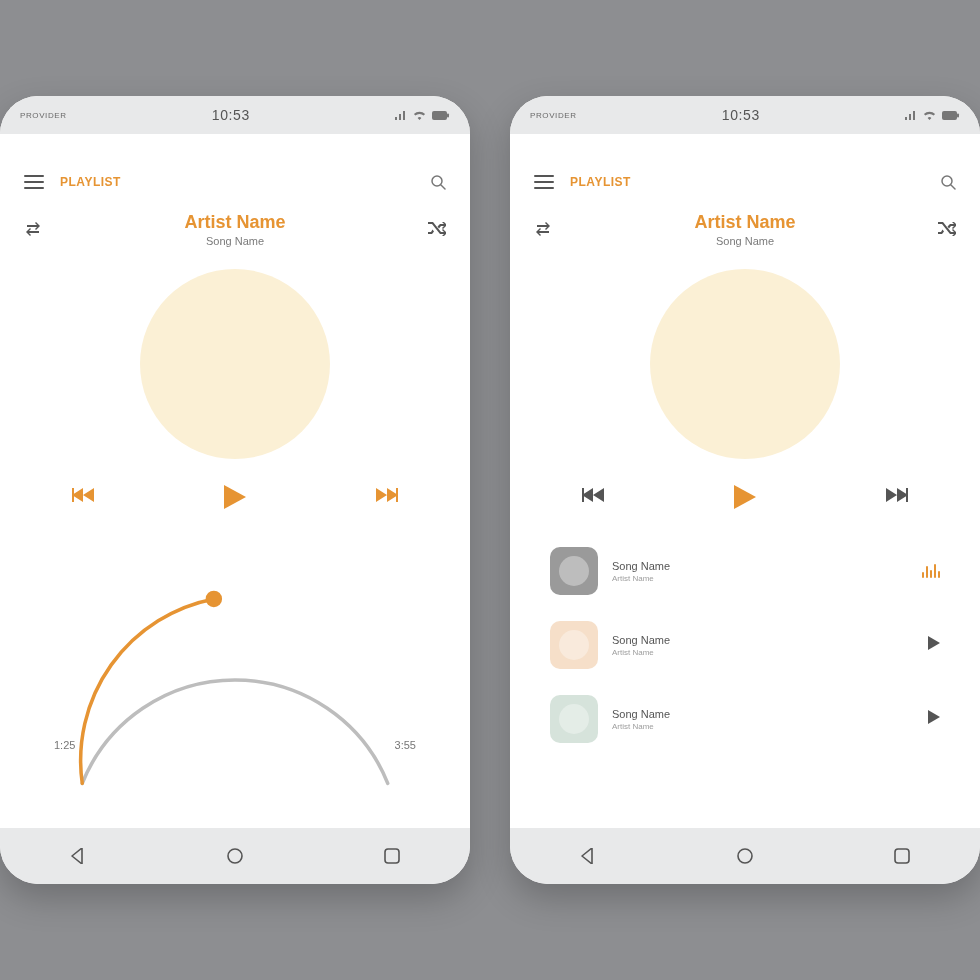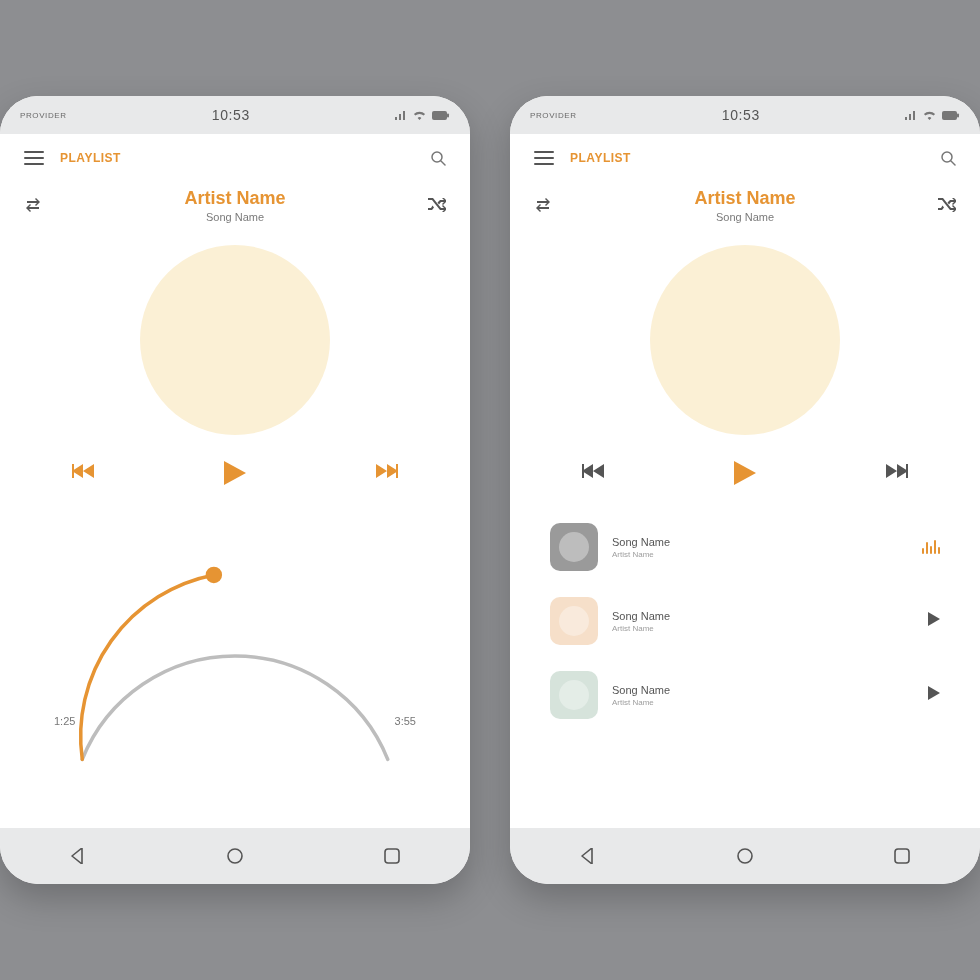--- a/index.html
+++ b/index.html
@@ -24,20 +24,21 @@
     height:38px; display:flex; align-items:center;
     justify-content:space-between; padding:0 20px 0 20px;
     font-size:8px; color:#6a6a6a; letter-spacing:.6px;
   }
   .status .time{font-size:14px;color:#555;}
   .status .right{display:flex;gap:6px;align-items:center;}
   
   .header{
     display:flex;align-items:center;gap:16px;
     padding:16px 24px 4px;
+    margin-top:24px;
   }
   .menu-icon{width:20px;height:14px;display:flex;flex-direction:column;justify-content:space-between;}
   .menu-icon span{height:2px;background:#555;border-radius:1px;}
   .search-icon{margin-left:auto;width:16px;height:16px;}
   .playlist-label{color:#e69433;font-size:12px;font-weight:600;letter-spacing:.5px;}
   
   .artist-block{text-align:center;padding:18px 24px 0;position:relative;}
   .artist-name{color:#e69433;font-weight:600;font-size:18px;}
   .song-name{color:#7a7a7a;font-size:11px;margin-top:2px;}
   .side-icons{position:absolute;top:28px;left:24px;right:24px;display:flex;justify-content:space-between;color:#555;}

